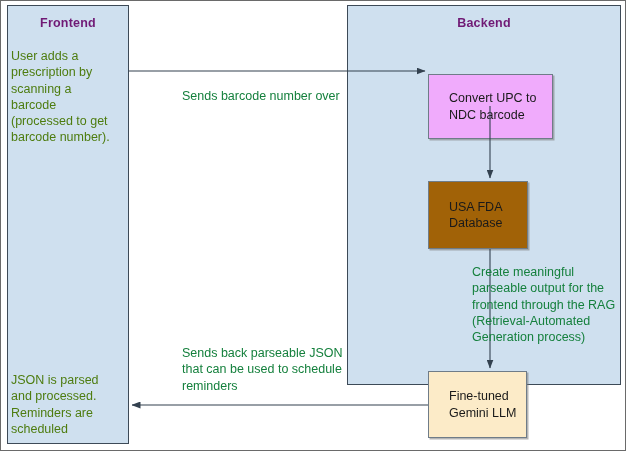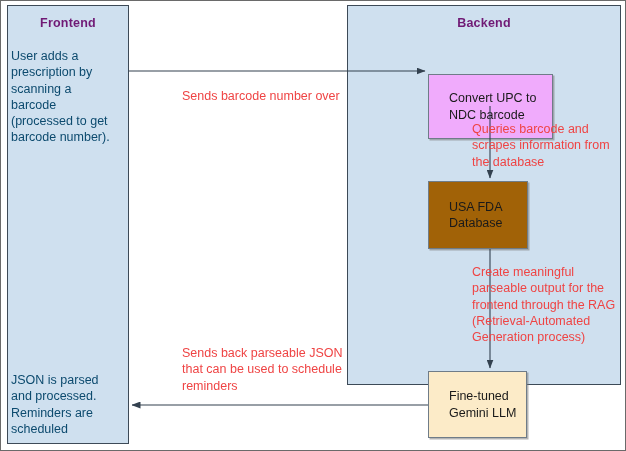--- a/index.html
+++ b/index.html
@@ -47,21 +47,21 @@
     color: #701a75;
     letter-spacing: 0.2px;
   }
   #frontend-title { top: 10px; }
   #backend-title  { top: 10px; }
 
   .panel-text {
     position: absolute;
     font-size: 12.5px;
     line-height: 16.3px;
-    color: #0c4a6e;
+    color: #4d7c0f;
     white-space: pre-line;
   }
   #frontend-intro-text {
     left: 10px;
     top: 47px;
     width: 106px;
   }
   #frontend-outro-text {
     left: 10px;
     top: 371px;
@@ -103,21 +103,21 @@
     top: 370px;
     width: 99px;
     height: 67px;
     background: #fcebc8;
   }
 
   .edge-label {
     position: absolute;
     font-size: 12.5px;
     line-height: 16.3px;
-    color: #ef4444;
+    color: #15803d;
     white-space: pre-line;
   }
   #edge-label-send-barcode {
     left: 181px;
     top: 87px;
     width: 170px;
   }
   #edge-label-query-db {
     left: 471px;
     top: 120px;
@@ -191,19 +191,18 @@
       <line x1="489" y1="248" x2="489" y2="367" stroke="#33414f" stroke-width="1.1" marker-end="url(#arrowhead-right)"></line>
     </g>
 
     <g>
       <line x1="427" y1="404" x2="131" y2="404" stroke="#33414f" stroke-width="1.1" marker-end="url(#arrowhead-right)"></line>
     </g>
   </svg>
 
   <div class="edge-label" id="edge-label-send-barcode">Sends barcode number over</div>
 
-  <div class="edge-label" id="edge-label-query-db">Queries barcode and scrapes information from the database</div>
 
   <div class="edge-label" id="edge-label-rag">Create meaningful parseable output for the frontend through the RAG (Retrieval-Automated Generation process)</div>
 
   <div class="edge-label" id="edge-label-send-json">Sends back parseable JSON that can be used to schedule reminders</div>
 
 </div>
 
 </body></html>

